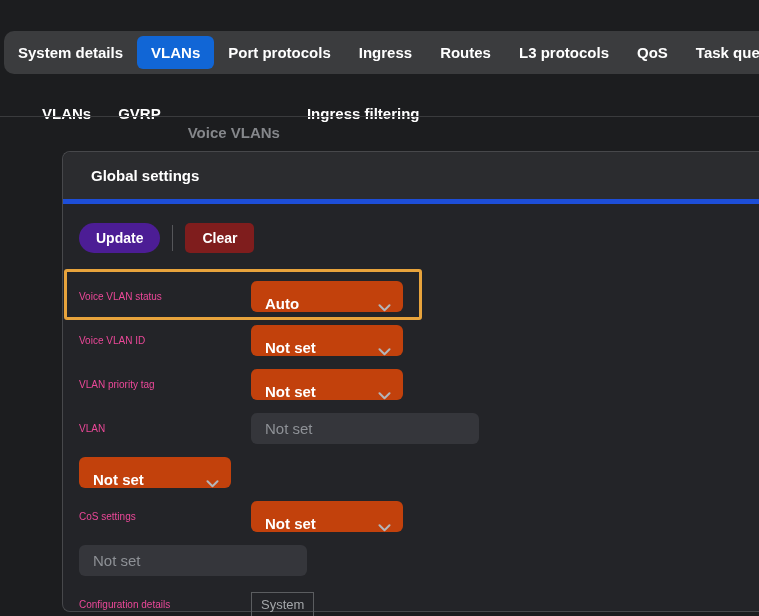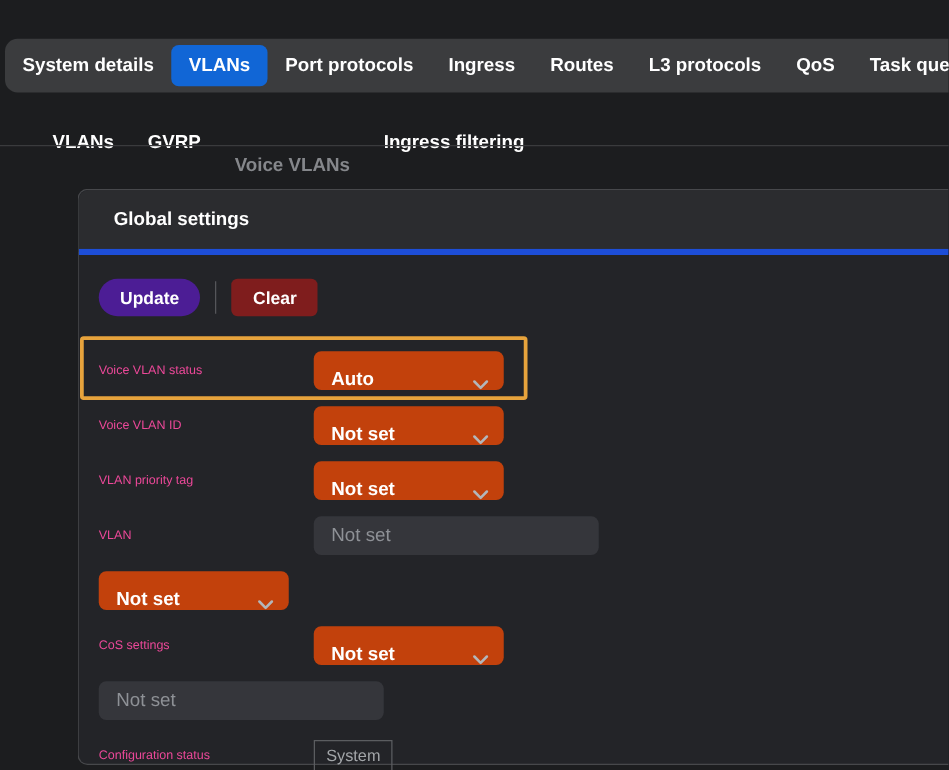--- a/index.html
+++ b/index.html
@@ -189,18 +189,18 @@
             <span class="val">Not set</span>
             <svg width="13" height="8" viewBox="0 0 13 8">
               <path d="M1.5 1.2 L6.5 6.3 L11.5 1.2" fill="none" stroke="#b3b6ba" stroke-width="2" stroke-linecap="round" stroke-linejoin="round"></path>
             </svg>
           </div>
         </div>
         <div class="form-row">
           <input class="control-input" type="text" placeholder="Not set" style="">
         </div>
         <div class="form-row">
-          <div class="form-label">Configuration status</div>
+          <div class="form-label">Configuration details</div>
           <span class="control-badge">System</span>
         </div>
       </div>
   </div>
 </section>
 
 </body></html>

